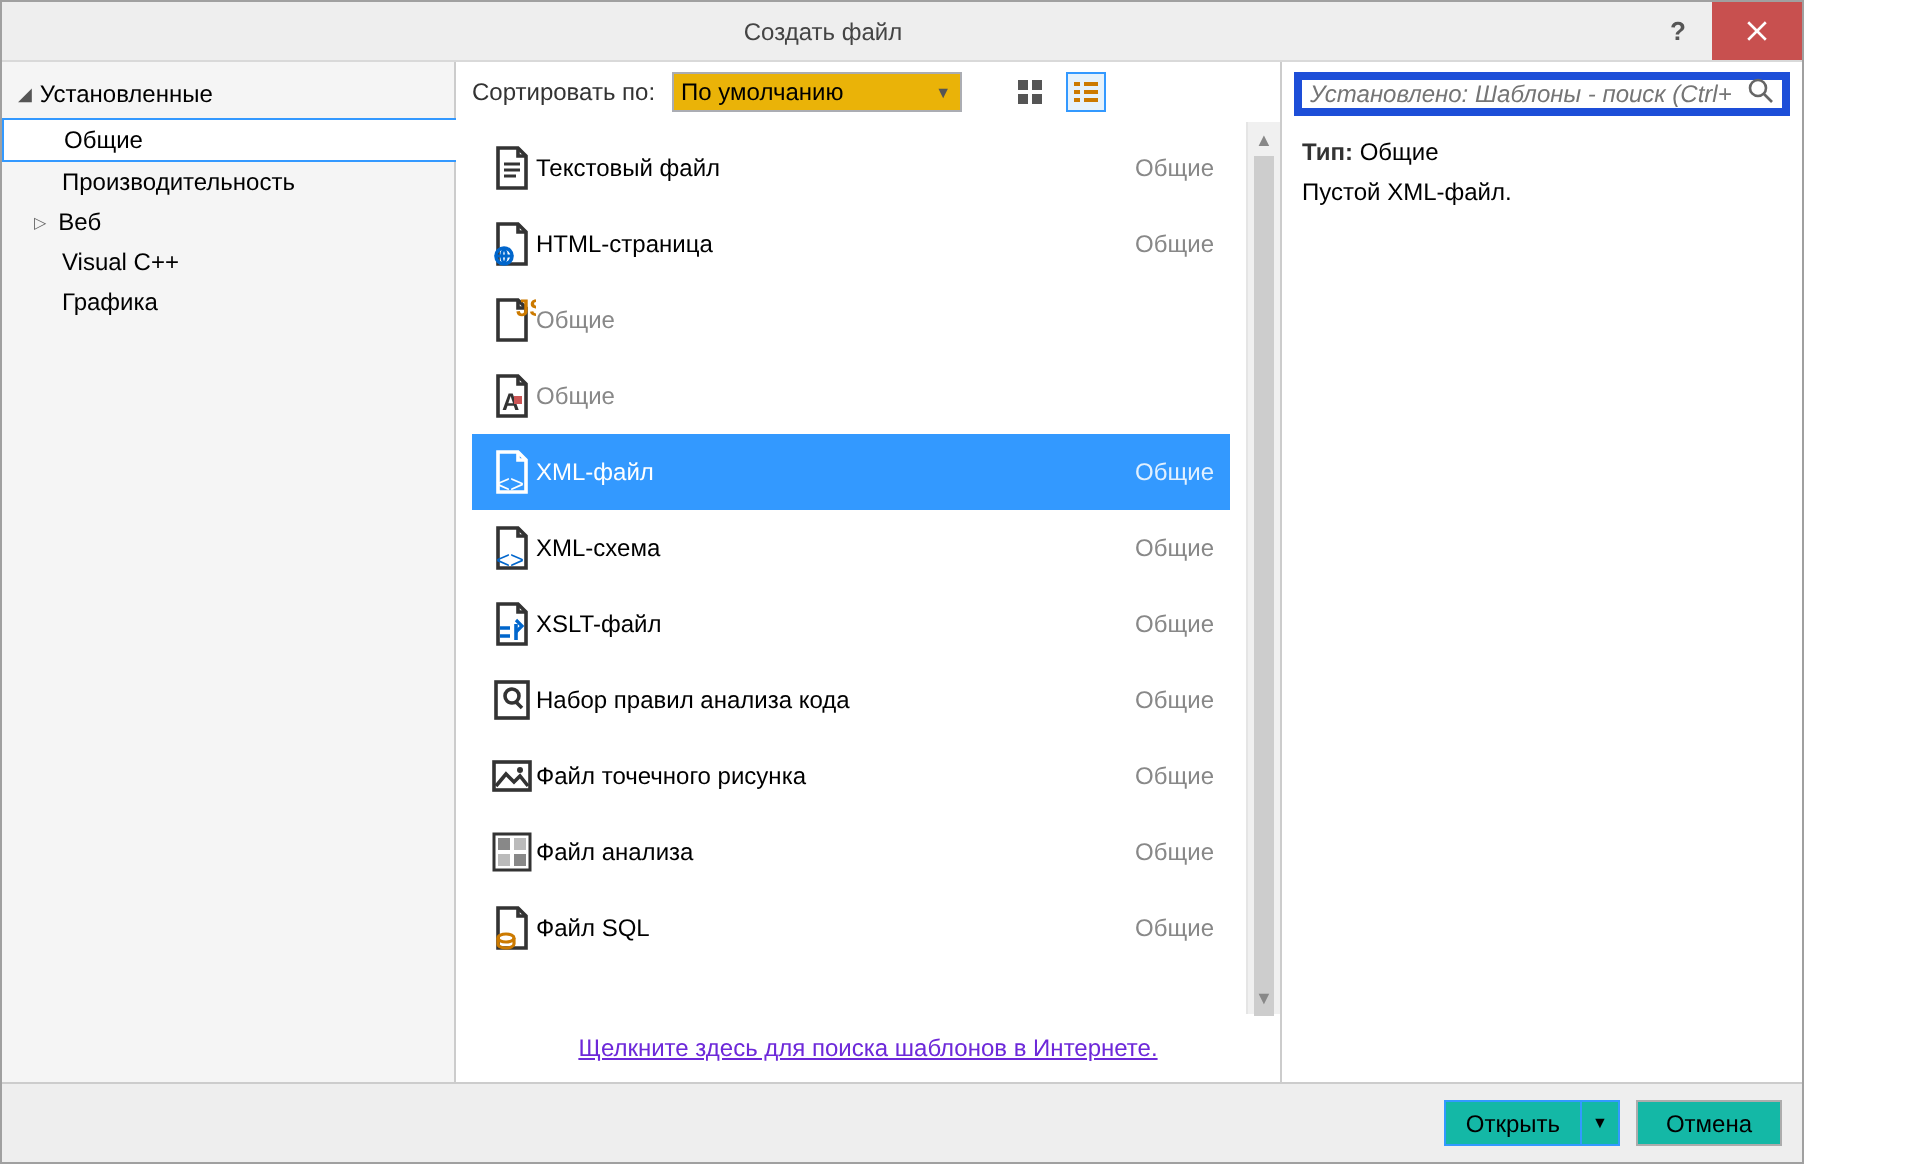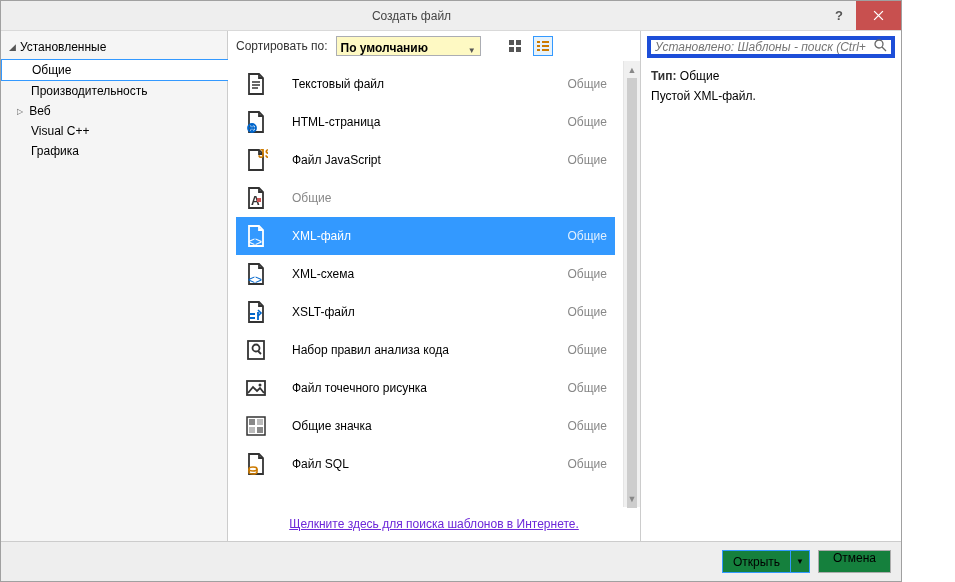--- a/index.html
+++ b/index.html
@@ -14,47 +14,47 @@
   .body { flex:1; display:flex; flex-direction:column; }
   .main { flex:1; display:flex; min-height:0; }
   .sidebar { width:227px; background:#f5f5f5; border-right:1px solid #ccc; padding:6px 0; }
   .side-head { display:flex; align-items:center; padding:3px 8px; gap:4px; cursor:default; }
   .side-items { padding:2px 0 0 0px; }
   .side-item { padding:3px 10px 3px 30px; cursor:default; display:flex; align-items:center;}
   .side-item.selected { background:#fff; border:1px solid #3399ff; border-right:none; margin-right:-1px;}
   .center { flex:1; display:flex; flex-direction:column; min-width:0; border-right:1px solid #ccc;}
   .toolbar { height:30px; display:flex; align-items:center; padding:0 8px; gap:8px; }
   .sortlabel { color:#333; }
-  .sortsel { border:1px solid #abadb3; height:20px; width:145px; display:flex; align-items:flex-end; padding:0 4px; justify-content:space-between; background:#fef9c3;font-weight:bold;}
+  .sortsel { border:1px solid #abadb3; height:20px; width:145px; display:flex; align-items:center; padding:0 4px; justify-content:space-between; background:#eab308;}
   .sortsel .dd { font-size:8px; color:#555;}
   .viewbtn { width:20px; height:20px; display:flex; align-items:center; justify-content:center; cursor:default;}
   .viewbtn.active { border:1px solid #3399ff; background:#e6f2fb;}
   .list-area { flex:1; display:flex; min-height:0;}
   .list { flex:1; overflow:hidden; padding:4px 8px; }
-  .row { height:38px; display:flex; align-items:center; gap:24px; padding:0 8px; cursor:default;}
+  .row { height:38px; display:flex; align-items:center; gap:0; padding:0 8px; cursor:default;}
   .row.selected { background:#3399ff; color:#fff;}
   .row .icon { width:24px; height:24px; display:flex; align-items:center; justify-content:center; flex-shrink:0;}
   .row .name { flex:1; }
   .row .cat { color:#888; }
   .row.selected .cat { color:#e0f0ff; }
   .scrollbar { width:17px; background:#f0f0f0; border-left:1px solid #e5e5e5; position:relative;}
   .scroll-arrow { height:17px; width:100%; display:flex; align-items:center; justify-content:center; color:#888; font-size:9px; position:absolute; left:0; cursor:default;}
   .scroll-arrow.top{top:0;} .scroll-arrow.bottom{bottom:0;}
   .thumb { position:absolute; left:3px; right:3px; top:17px; height:430px; background:#cdcdcd;}
   .footlink { text-align:center; padding:10px 0; }
   .footlink a { color:#6d28d9; text-decoration:underline; cursor:default;}
   .rightpane { width:260px; display:flex; flex-direction:column;}
   .search { margin:5px 6px; border:4px solid #1d4ed8; height:22px; display:flex; align-items:center; padding:0 4px;}
   .search input { border:none; outline:none; flex:1; font-style:italic; color:#999; background:transparent;}
   .search .mag { color:#666; margin-left:4px;}
   .details { padding:6px 10px; flex:1;}
   .details .line { margin-bottom:6px; }
   .details .lbl { font-weight:bold; color:#333;}
   .buttons { height:40px; border-top:1px solid #ccc; background:#eee; display:flex; align-items:center; justify-content:flex-end; padding:0 10px; gap:8px;}
-  .btn { height:23px; border:1px solid #acacac; background:#15803d; padding:0 14px; display:flex; align-items:flex-start; cursor:default;}
+  .btn { height:23px; border:1px solid #acacac; background:#14b8a6; padding:0 14px; display:flex; align-items:center; cursor:default;}
   .btn.primary { border:1px solid #3399ff; display:flex; padding:0;}
   .btn.primary .main-lbl{padding:0 10px; height:100%; display:flex; align-items:center;}
   .btn.primary .split { border-left:1px solid #3399ff; padding:0 5px; font-size:8px; height:100%; display:flex; align-items:center;}
 </style>
 </head>
 <body>
 
 <div class="window">
   <div class="titlebar">
     <div class="title">Создать файл</div>
@@ -150,21 +150,20 @@
                 <div class="cat">Общие</div>
               </div>
               <div class="row">
                 <div class="icon">
                   <svg width="24" height="24" viewBox="0 0 24 24">
                     <path d="M5 2 h10 l4 4 v16 h-14 z" stroke="#333" fill="none" stroke-width="1.8"></path>
                     <path d="M15 2 v4 h4" stroke="#333" fill="none" stroke-width="1.8"></path>
                     <text x="14" y="10" font-size="8" font-weight="bold" fill="#cc7a00">JS</text>
                   </svg>
                 </div>
-                <div class="name">Файл JavaScript</div>
                 <div class="cat">Общие</div>
               </div>
               <div class="row">
                 <div class="icon">
                   <svg width="24" height="24" viewBox="0 0 24 24">
                     <path d="M5 2 h10 l4 4 v16 h-14 z" stroke="#333" fill="none" stroke-width="1.8"></path>
                     <path d="M15 2 v4 h4" stroke="#333" fill="none" stroke-width="1.8"></path>
                     <text x="7" y="19" font-size="10" font-weight="bold" fill="#333">A</text>
                     <rect x="13" y="12" width="4" height="4" fill="#cc5555"></rect>
                   </svg>
@@ -230,21 +229,21 @@
               <div class="row">
                 <div class="icon">
                   <svg width="24" height="24" viewBox="0 0 24 24">
                     <rect x="3" y="3" width="18" height="18" stroke="#333" fill="none" stroke-width="1.5"></rect>
                     <rect x="5" y="5" width="6" height="6" fill="#888"></rect>
                     <rect x="13" y="5" width="6" height="6" fill="#bbb"></rect>
                     <rect x="5" y="13" width="6" height="6" fill="#bbb"></rect>
                     <rect x="13" y="13" width="6" height="6" fill="#888"></rect>
                   </svg>
                 </div>
-                <div class="name">Общие значка</div>
+                <div class="name">Файл анализа</div>
                 <div class="cat">Общие</div>
               </div>
               <div class="row">
                 <div class="icon">
                   <svg width="24" height="24" viewBox="0 0 24 24">
                     <path d="M5 2 h10 l4 4 v16 h-14 z" stroke="#333" fill="none" stroke-width="1.8"></path>
                     <path d="M15 2 v4 h4" stroke="#333" fill="none" stroke-width="1.8"></path>
                     <ellipse cx="9" cy="17" rx="4" ry="2" stroke="#cc7a00" fill="none" stroke-width="1.6"></ellipse>
                     <path d="M5 17 v3 a4 2 0 0 0 8 0 v-3" stroke="#cc7a00" fill="none" stroke-width="1.6"></path>
                   </svg>

